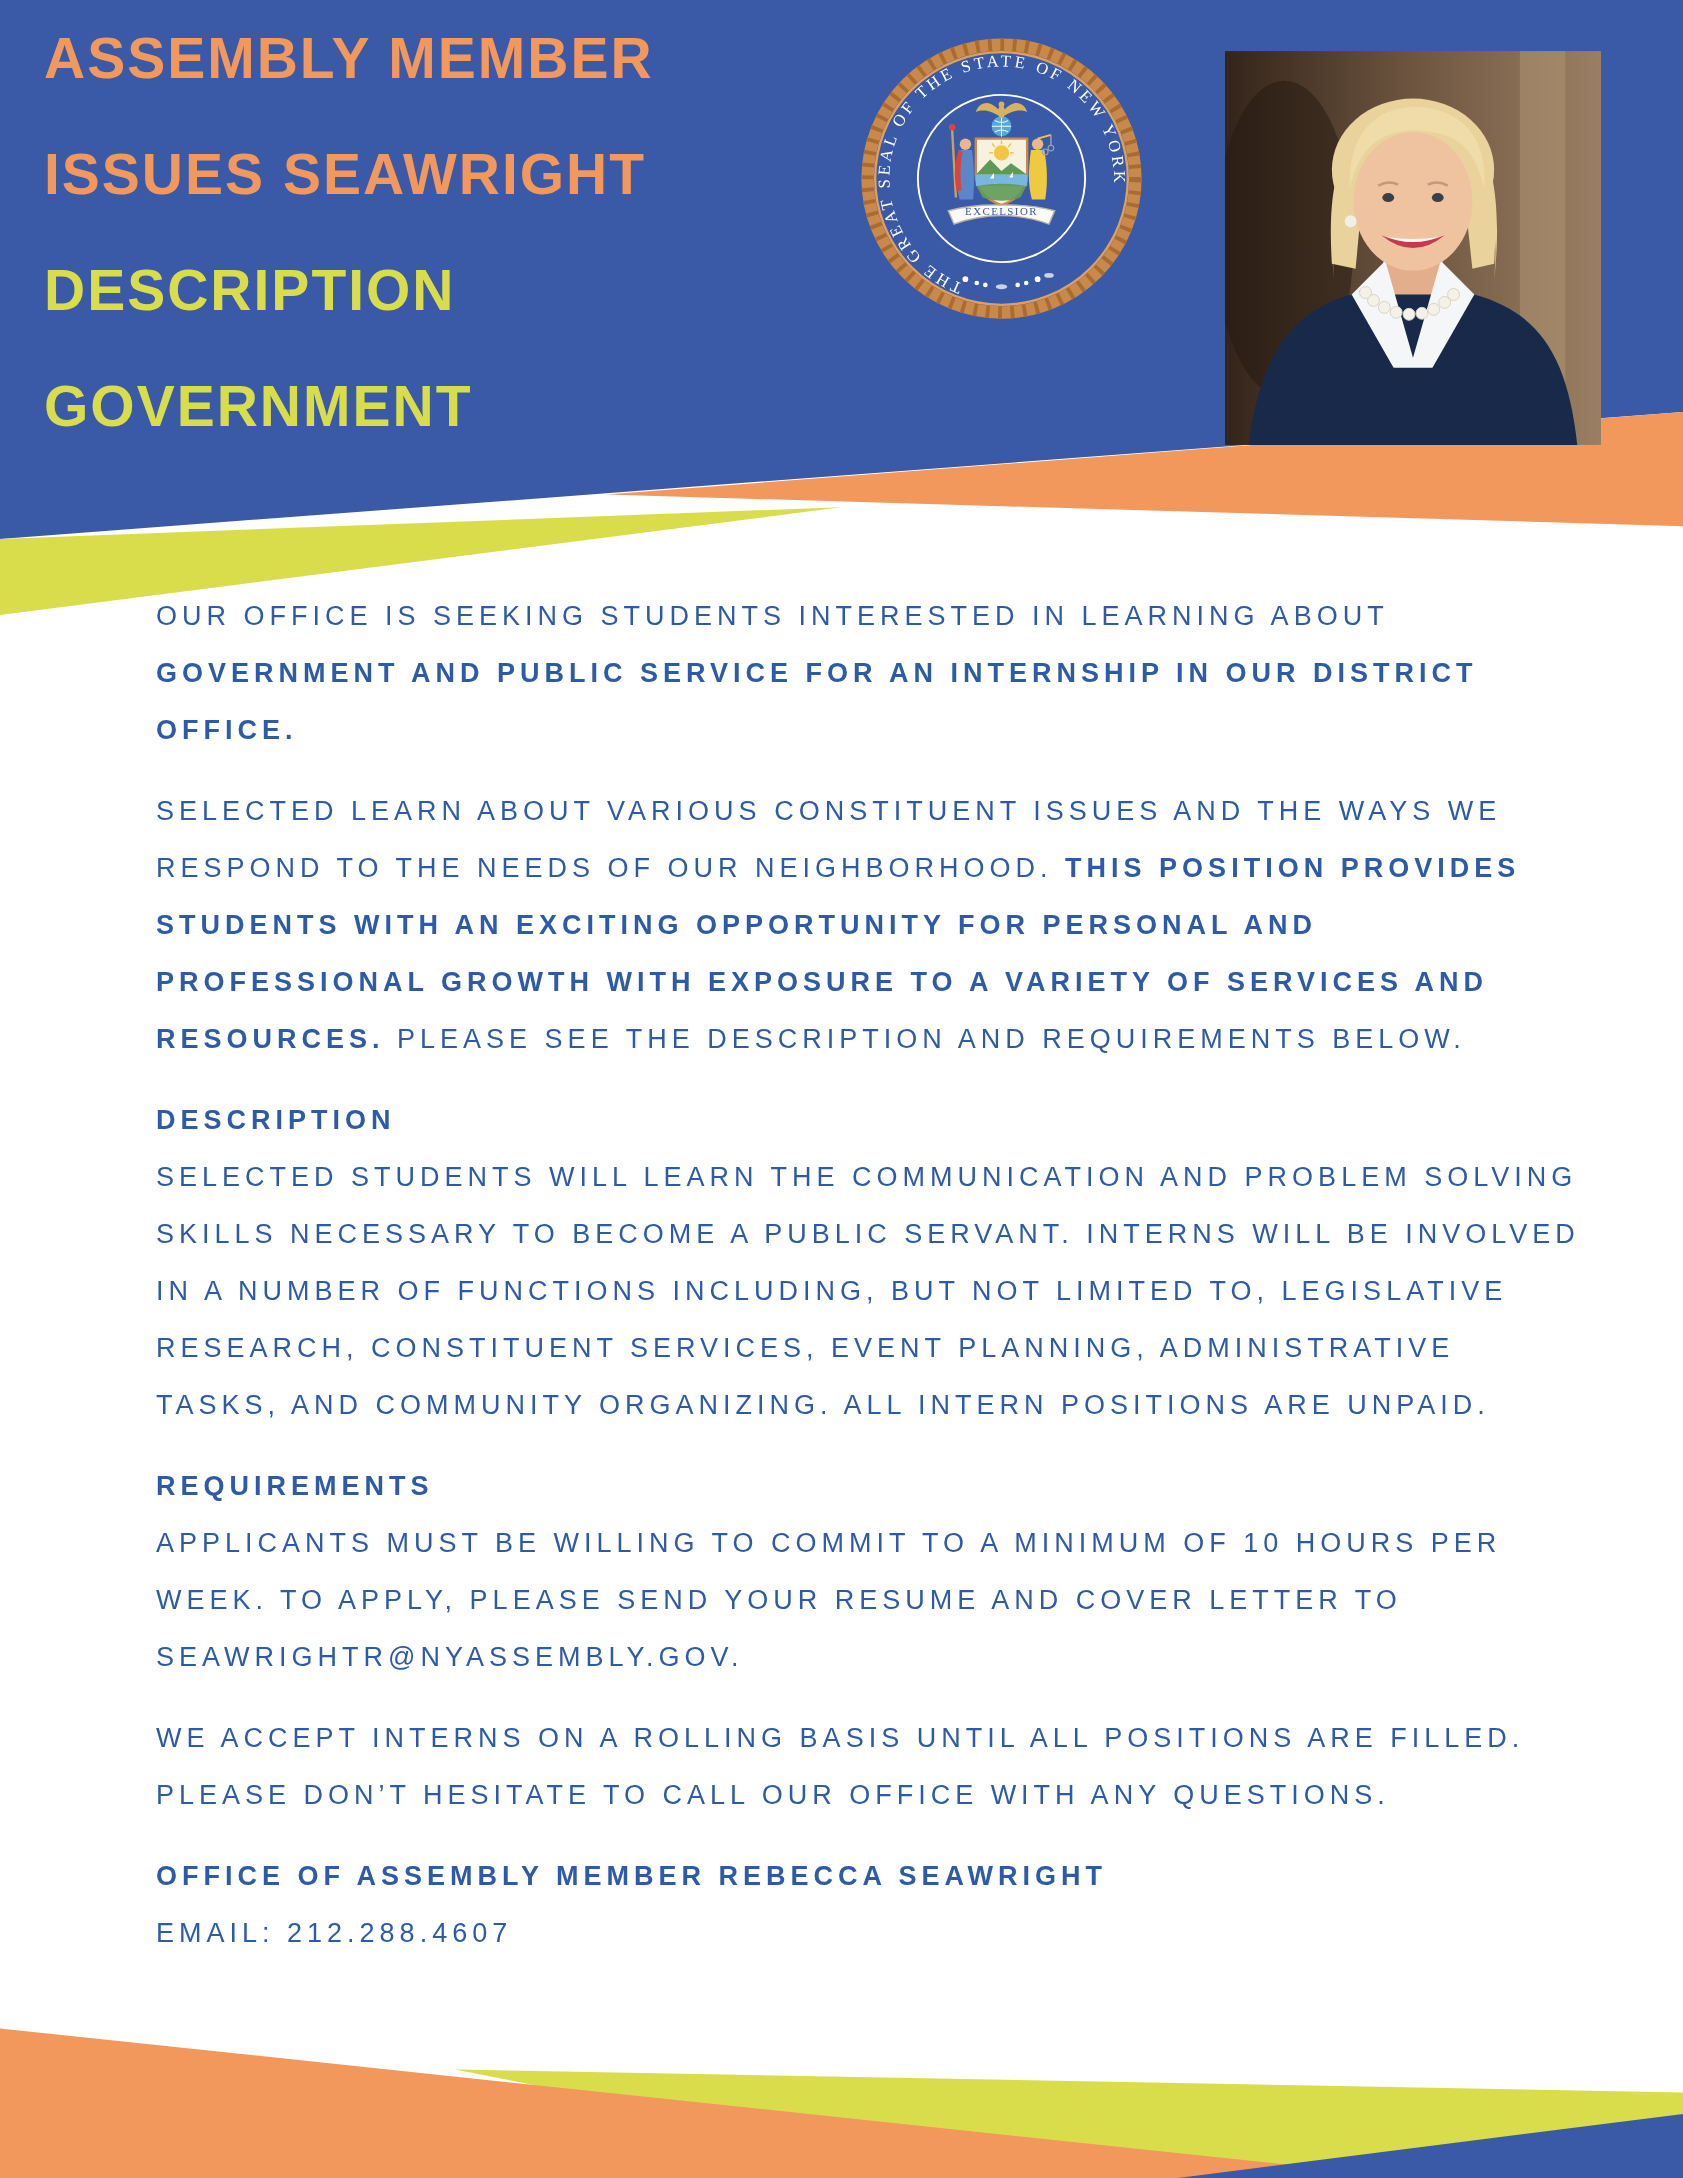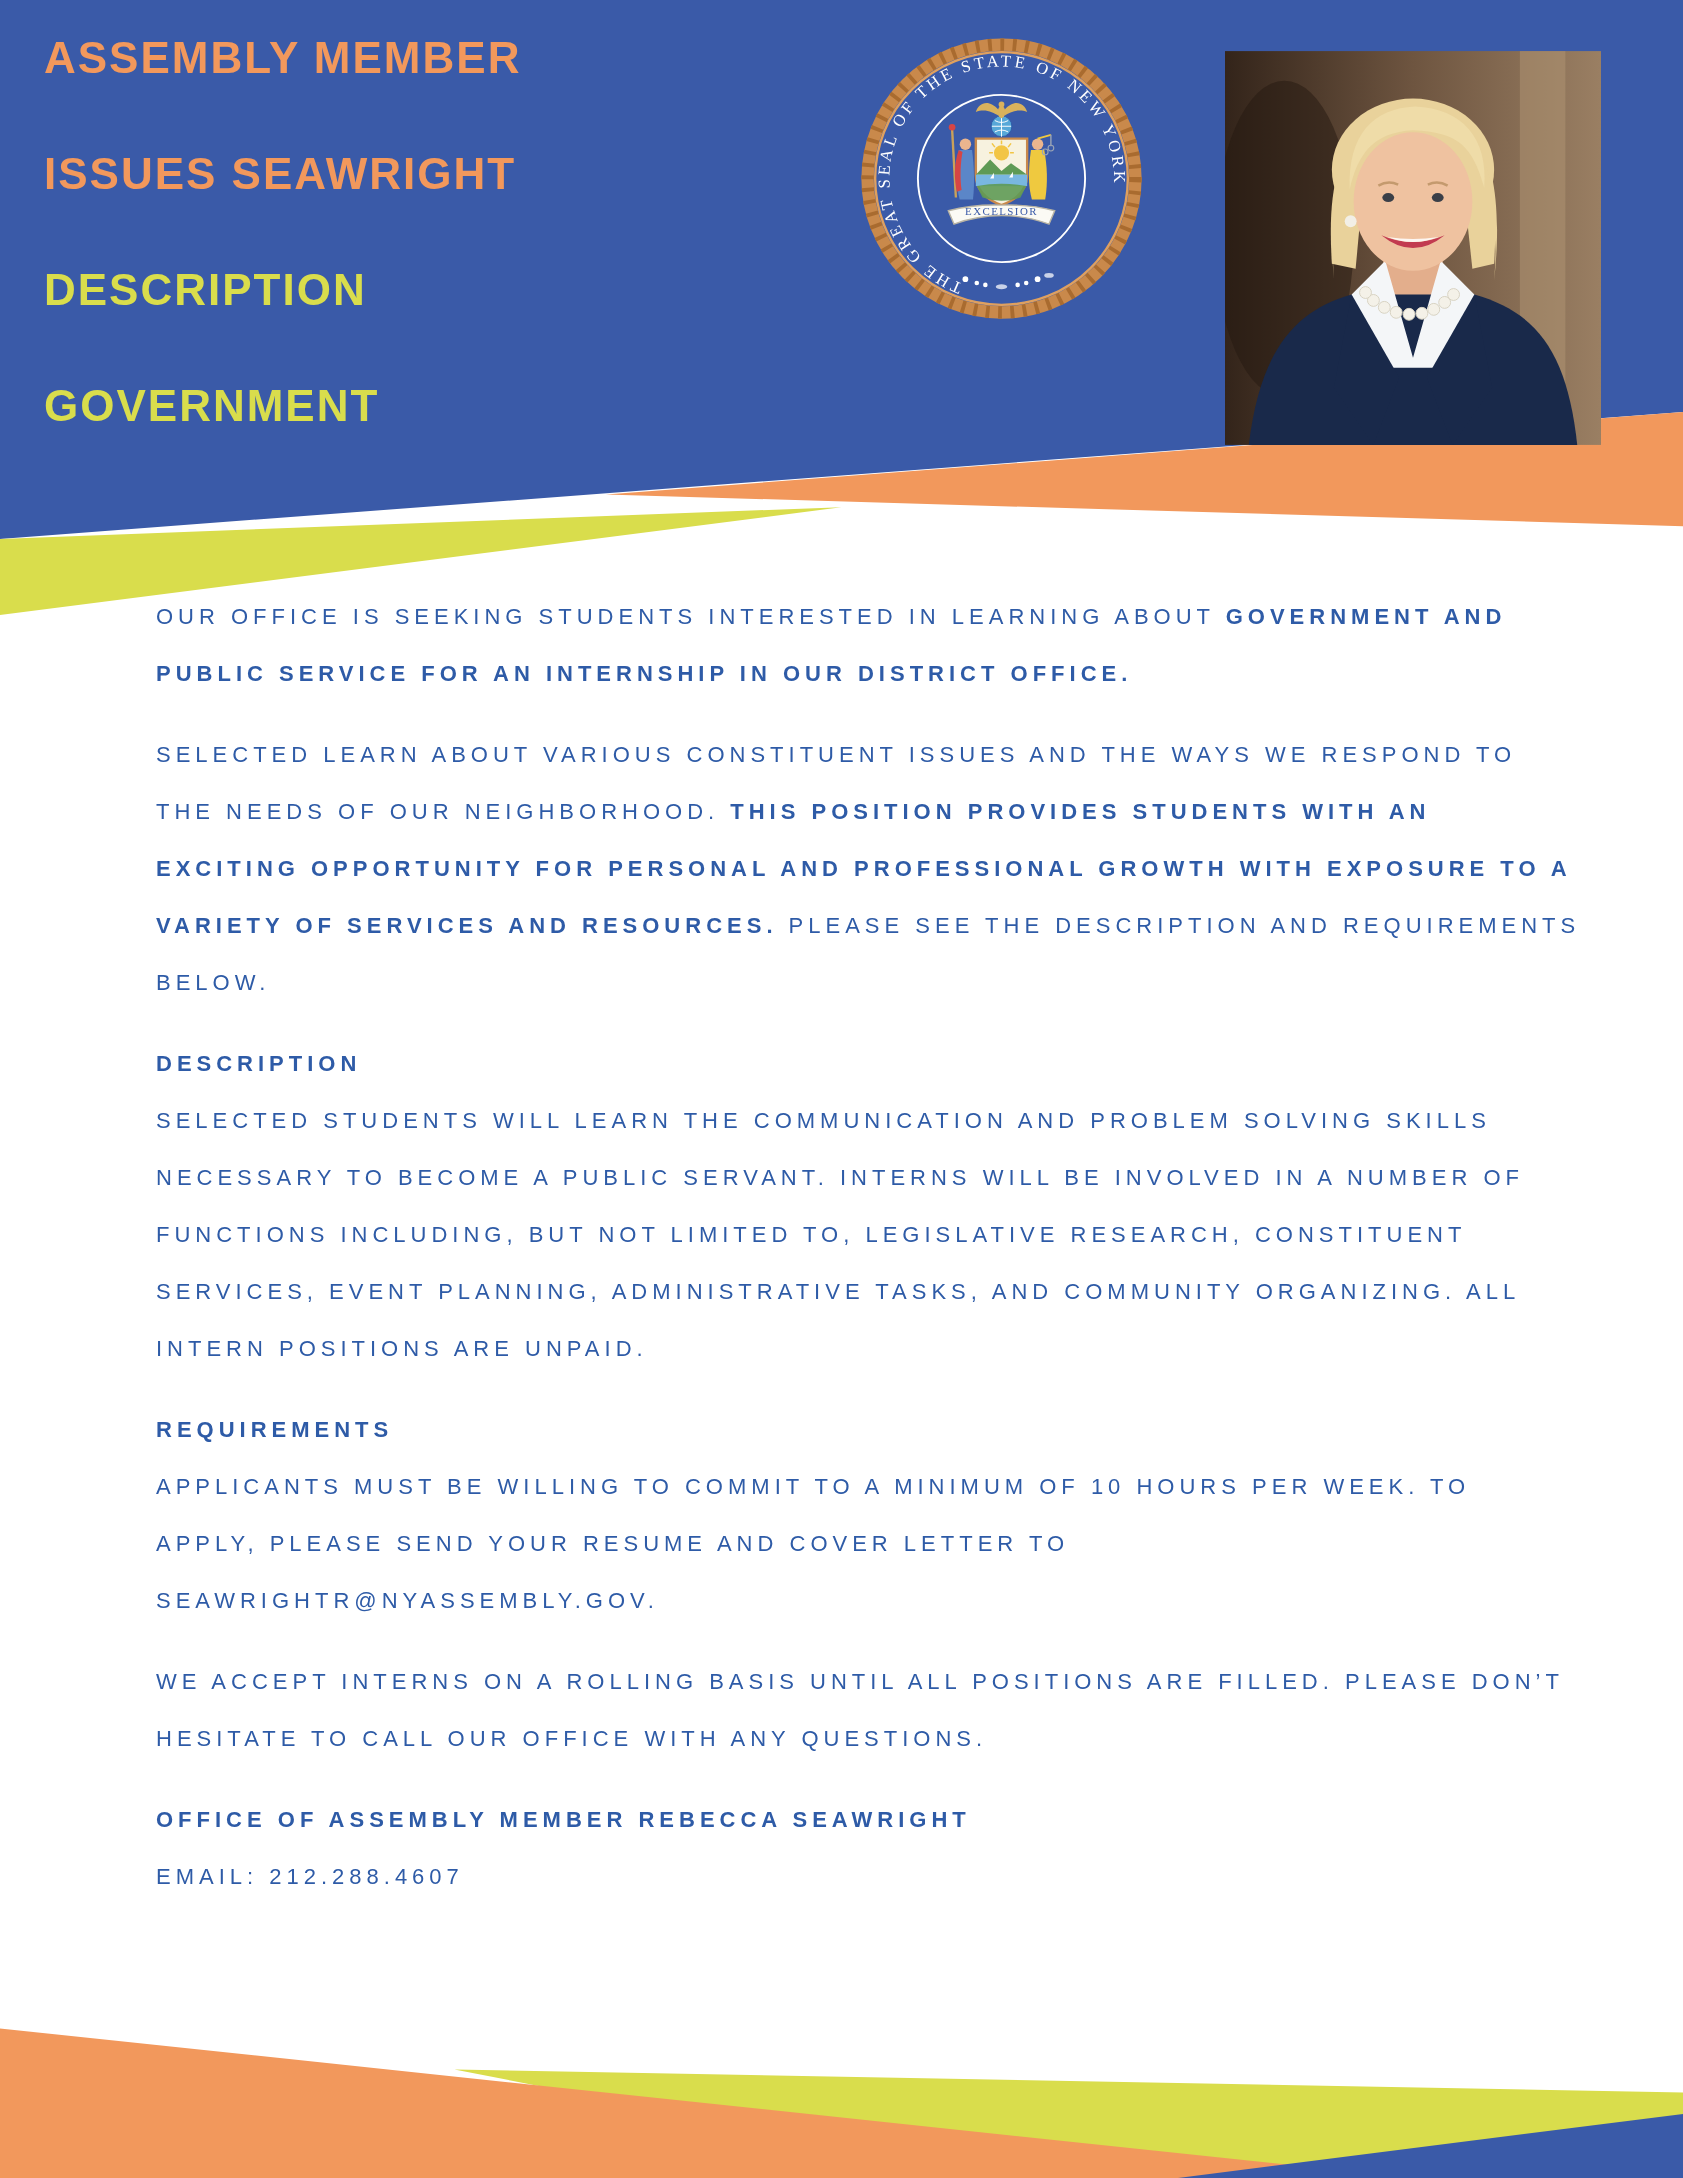--- a/index.html
+++ b/index.html
@@ -13,31 +13,31 @@
     position:relative;width:1683px;height:2178px;background:#ffffff;
     overflow:hidden;font-family:"Liberation Sans",sans-serif;margin:0 auto;
   }
   
   .hdr{position:absolute;left:0;top:0;width:1683px;height:634px;}
   .hdr .shape{position:absolute;inset:0;}
   .hdr .s-blue{background:var(--blue);clip-path:polygon(0 0,100% 0,100% 65%,0 85%);}
   .hdr .s-orange{background:var(--orange);clip-path:polygon(36% 78%,100% 65%,100% 83%);}
   .hdr .s-yellow{background:var(--yellow);clip-path:polygon(0 85%,50% 80%,0 97%);}
   
-  .title{position:absolute;left:44px;top:0;line-height:116px;font-size:44px;
+  .title{position:absolute;left:44px;top:0;line-height:116px;font-size:57px;
          font-weight:700;letter-spacing:2px;white-space:nowrap;}
   .title .ln{display:block;}
   .title .c-orange{color:var(--orange);}
   .title .c-yellow{color:var(--yellow);}
   
   .seal{position:absolute;left:859px;top:36px;width:285px;height:285px;}
   .portrait{position:absolute;left:1225px;top:51px;width:376px;height:394px;}
   
   .bodytxt{position:absolute;left:156px;top:588px;width:1426px;
-           color:var(--text);font-size:22px;line-height:57px;letter-spacing:5px;}
+           color:var(--text);font-size:27px;line-height:57px;letter-spacing:5px;}
   .bodytxt p{margin:0 0 24px 0;}
   .bold,.hding{font-weight:700;}
   .hding{display:block;}
   
   .ftr{position:absolute;left:0;bottom:0;width:1683px;height:178px;}
   .ftr .shape{position:absolute;inset:0;}
   .ftr .f-yellow{background:var(--yellow);clip-path:polygon(27% 39%,100% 52%,100% 100%,60% 100%);}
   .ftr .f-orange{background:var(--orange);clip-path:polygon(0 16%,84% 100%,0 100%);}
   .ftr .f-blue{background:var(--blue);clip-path:polygon(70% 100%,100% 64%,100% 100%);}
 </style>

